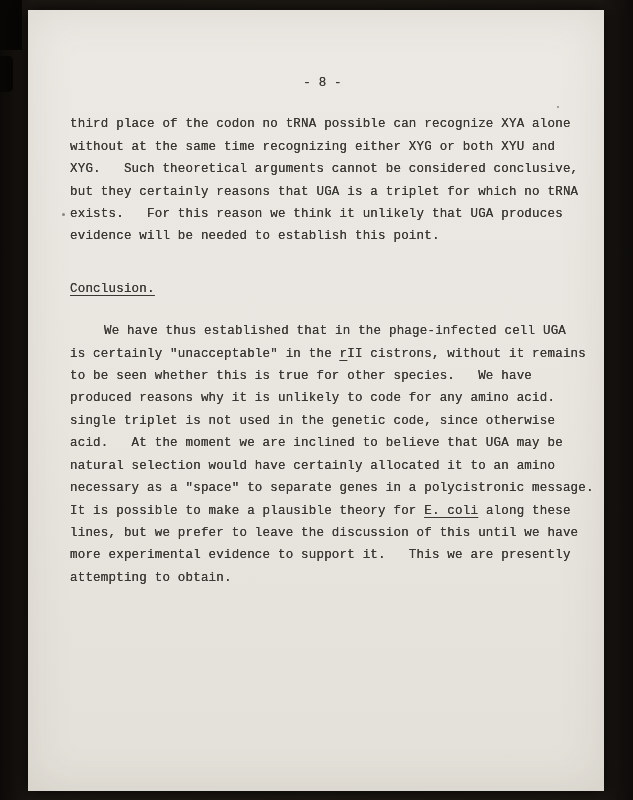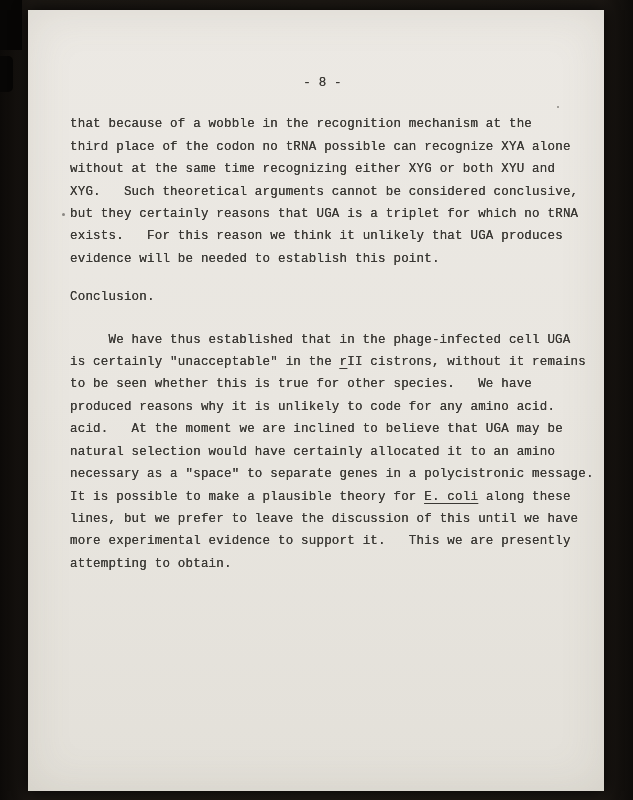--- a/index.html
+++ b/index.html
@@ -20,57 +20,57 @@
     background: linear-gradient(180deg, #ece9e4 0%, #e9e6e0 50%, #e3e0d9 100%);
     box-shadow: 0 0 14px rgba(0,0,0,0.85), inset 0 0 45px rgba(120,110,95,0.14);
   }
   .textblock {
     position: absolute; left: 42px; top: 62px; width: 505px;
     color: #3a3834; font-size: 12.5px; letter-spacing: 0.2px;
     text-shadow: 0 0 0.6px rgba(46,44,40,0.9);
   }
   .line { white-space: pre; line-height: 22.4px; min-height: 22.4px; }
   .page-num { text-align: center; margin-bottom: 19px; }
-  .heading { margin-top: 16px; margin-bottom: 20px; text-underline-offset: 3px; }
-  .indent { text-indent: 34px; text-align: center; }
+  .heading { margin-top: 30px; margin-bottom: 20px; text-decoration: underline; text-underline-offset: 3px; }
+  .indent { text-indent: 34px; }
   .u { text-decoration: underline; text-underline-offset: 3px; }
   .speck { position: absolute; border-radius: 50%; background: rgba(58,56,52,0.55); }
   .speck-1 { left: 34px; top: 203px; width: 3px; height: 3px; }
   .speck-2 { left: 529px; top: 96px; width: 2px; height: 2px; }
 </style>
 </head>
 <body>
 
 <div class="scene">
   <div class="edge-mark mark-top-left"></div>
   <div class="edge-mark mark-left-2"></div>
 
   <div class="paper">
     <div class="speck speck-1"></div>
     <div class="speck speck-2"></div>
 
     <div class="textblock">
       <div class="line page-num">- 8 -</div>
 
-      <div class="line">that because of a wobble in the recognition mechanism at the</div>
       <div class="line">third place of the codon no tRNA possible can recognize XYA alone</div>
       <div class="line">without at the same time recognizing either XYG or both XYU and</div>
       <div class="line">XYG.   Such theoretical arguments cannot be considered conclusive,</div>
       <div class="line">but they certainly reasons that UGA is a triplet for which no tRNA</div>
       <div class="line">exists.   For this reason we think it unlikely that UGA produces</div>
       <div class="line">evidence will be needed to establish this point.</div>
 
       <div class="line heading">Conclusion.</div>
 
       <div class="line indent">We have thus established that in the phage-infected cell UGA</div>
 
       <div class="line"><span>is certainly "unacceptable" in the </span><span class="u">r</span><span>II cistrons, without it remains</span></div>
 
       <div class="line">to be seen whether this is true for other species.   We have</div>
       <div class="line">produced reasons why it is unlikely to code for any amino acid.</div>
+      <div class="line">single triplet is not used in the genetic code, since otherwise</div>
       <div class="line">acid.   At the moment we are inclined to believe that UGA may be</div>
       <div class="line">natural selection would have certainly allocated it to an amino</div>
       <div class="line">necessary as a "space" to separate genes in a polycistronic message.</div>
 
       <div class="line"><span>It is possible to make a plausible theory for </span><span class="u">E. coli</span><span> along these</span></div>
 
       <div class="line">lines, but we prefer to leave the discussion of this until we have</div>
       <div class="line">more experimental evidence to support it.   This we are presently</div>
       <div class="line">attempting to obtain.</div>
     </div>

